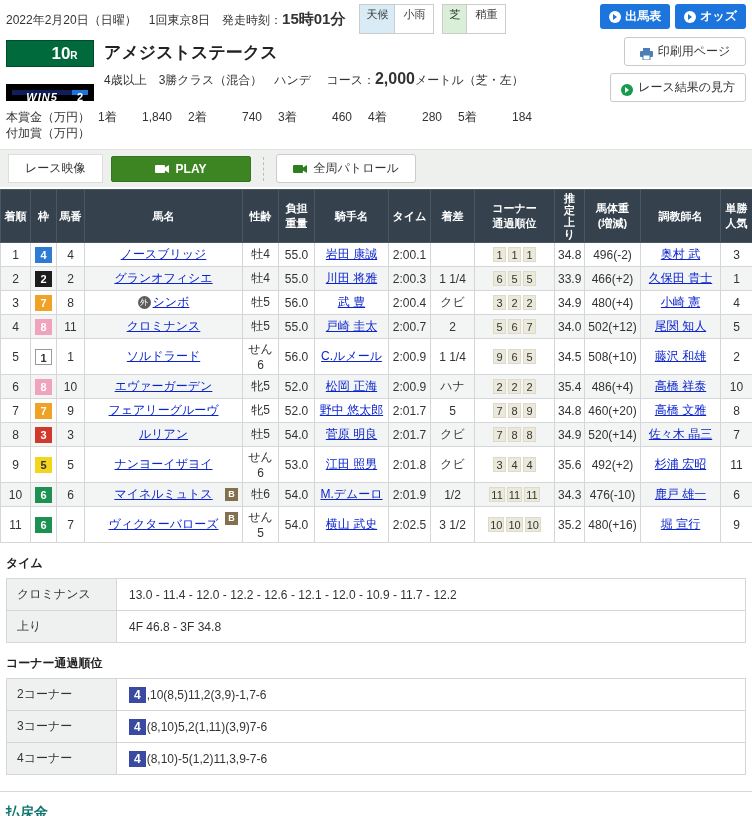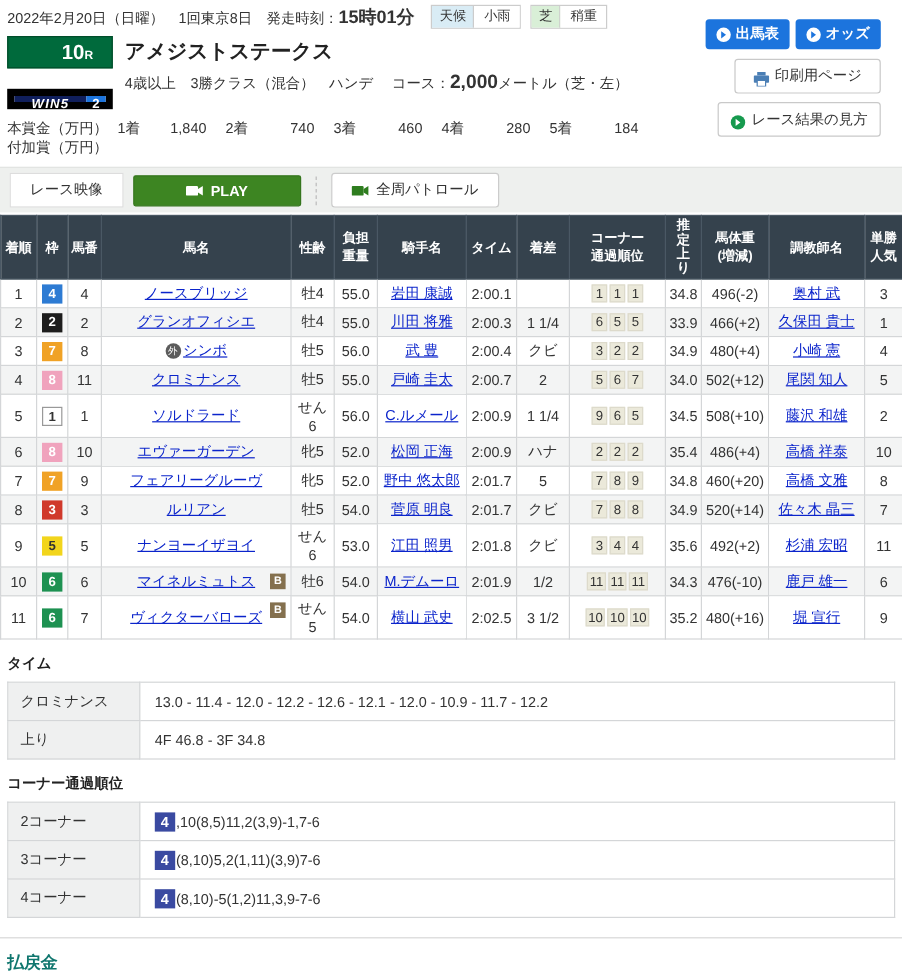--- a/index.html
+++ b/index.html
@@ -8,26 +8,26 @@
     width:752px; font-family:"Liberation Sans","DejaVu Sans",sans-serif;
     font-size:12px; color:#333;
   }
   a.link { color:#0b24cb; text-decoration:underline; cursor:pointer; }
 
   
   .topbar { display:flex; align-items:center; padding:4px 6px 2px 6px; }
   .dateline { font-size:12px; color:#333; }
   .dateline b.time { font-size:15px; font-weight:bold; }
   .badges { display:flex; margin-left:14px; gap:8px; }
-  .badge { display:flex; border:1px solid #ccc; font-size:11px; height:20px; line-height:18px; }
+  .badge { display:flex; border:1px solid #ccc; font-size:11px; height:30px; line-height:18px; }
   .badge .bl { padding:0 6px; background:#d9ecf5; border-right:1px solid #ccc; }
   .badge.turf .bl { background:#d9efd7; }
   .badge .bv { padding:0 8px; background:#fff; }
 
-  .rightcol { position:absolute; top:4px; right:18px; width:150px; text-align:right;margin-top:12px; }
+  .rightcol { position:absolute; top:4px; right:6px; width:150px; text-align:right; }
   .bluebtns { display:flex; gap:5px; justify-content:flex-end; margin-bottom:8px; }
   .bbtn { display:inline-flex; align-items:center; gap:4px; background:#1c74dd; color:#fff;
     font-weight:bold; font-size:12px; padding:4px 9px; border-radius:3px; cursor:pointer; }
   .circ { width:12px; height:12px; border-radius:50%; background:#fff; color:#1c74dd;
     display:inline-flex; align-items:center; justify-content:center; flex:0 0 12px; }
   .circ.green { background:#169a4e; color:#fff; }
   .wbtn { display:inline-flex; align-items:flex-end; justify-content:center; gap:5px; background:#fff;
     border:1px solid #c9c9c9; border-radius:3px; color:#333; font-size:12px; padding:5px 10px;
     margin-bottom:7px; cursor:pointer; min-width:122px; }
 

